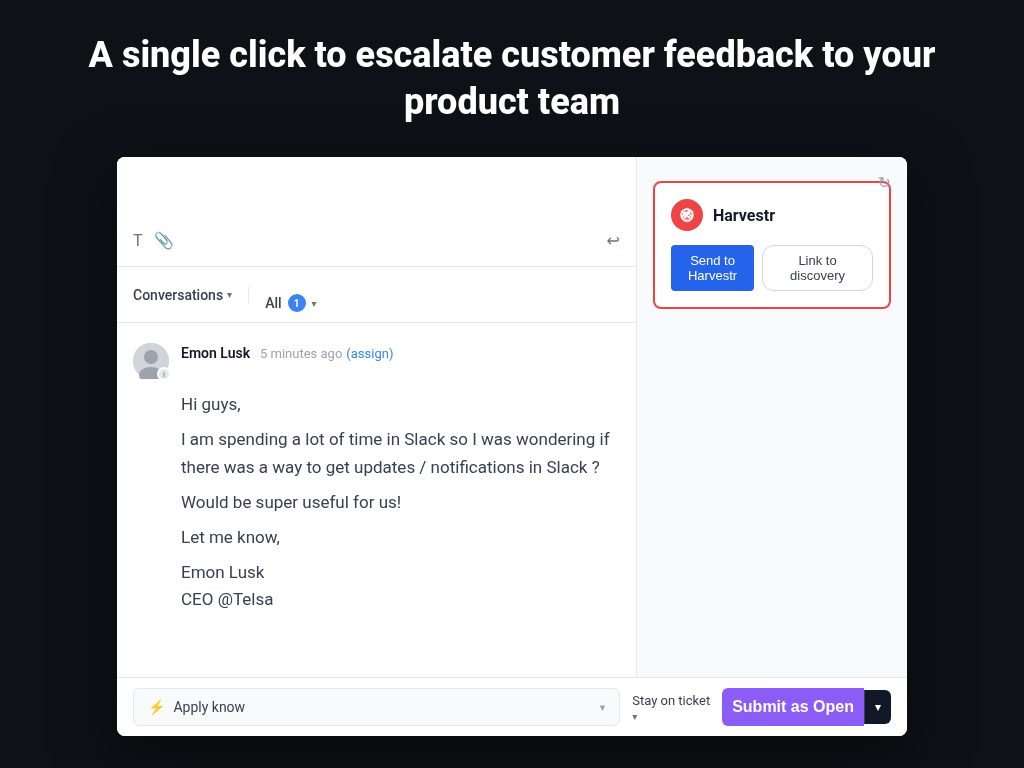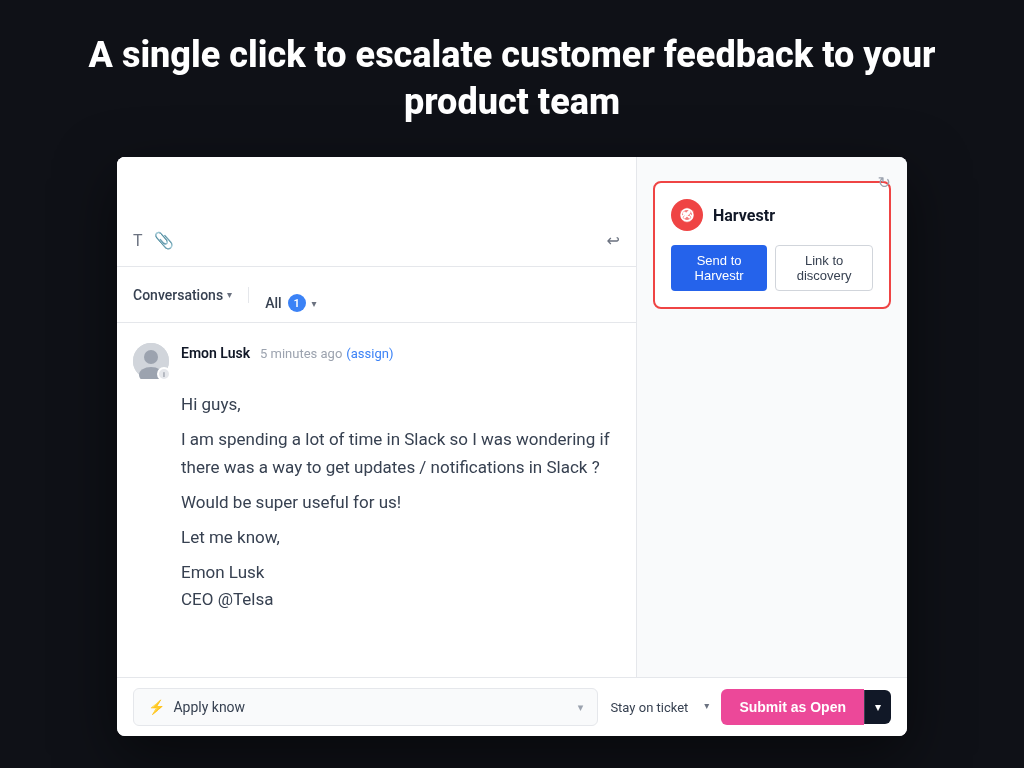--- a/index.html
+++ b/index.html
@@ -281,22 +281,22 @@
       padding: 7px 14px;
       font-size: 13px;
       font-weight: 500;
       cursor: pointer;
     }
 
     .btn-link {
       background: white;
       color: #374151;
       border: 1px solid #d1d5db;
-      border-radius: 4px;
-      padding: 7px 14px;
+      border-radius: 12px;
+      padding: 7px 27px;
       font-size: 13px;
       font-weight: 500;
       cursor: pointer;
     }
 
     
     .bottom-bar {
       background: #ffffff;
       border-top: 1px solid #e5e7eb;
       display: flex;
@@ -330,44 +330,45 @@
       font-size: 14px;
     }
 
     .apply-macro-chevron {
       font-size: 11px;
       color: #9ca3af;
     }
 
     .stay-on-ticket {
       display: flex;
-      gap: 16px;
+      gap: 3px;
       font-size: 13px;
       color: #374151;
       cursor: pointer;
       white-space: nowrap;
+      flex-direction: column;
     }
 
     .stay-chevron {
       font-size: 10px;
       color: #6b7280;
     }
 
     .submit-btn-group {
       display: flex;
       align-items: center;
     }
 
     .submit-btn {
-      background: #ec4899;
+      background: #8b5cf6;
       color: white;
       border: none;
       border-radius: 6px 0 0 6px;
-      padding: 10px 18px;
-      font-size: 14px;
+      padding: 10px 10px;
+      font-size: 16px;
       font-weight: 600;
       cursor: pointer;
       white-space: nowrap;
     }
 
     .submit-chevron {
       background: #111827;
       color: white;
       border: none;
       border-radius: 0 6px 6px 0;

